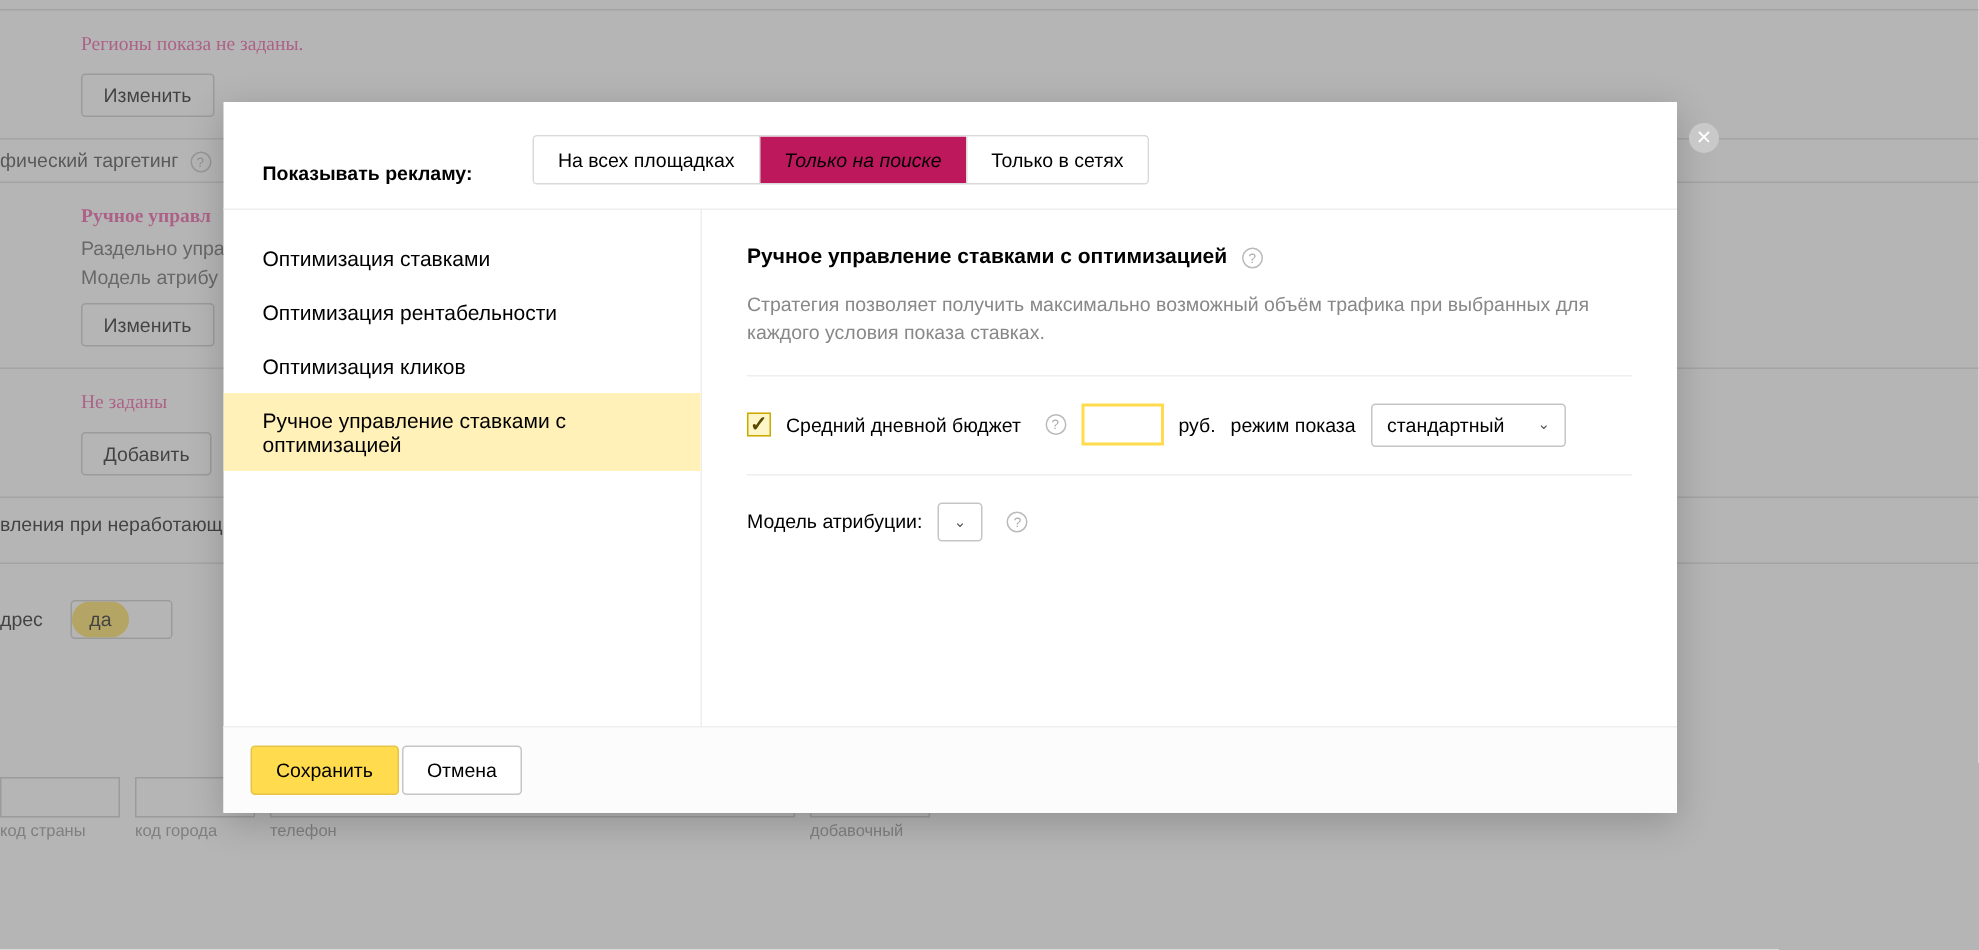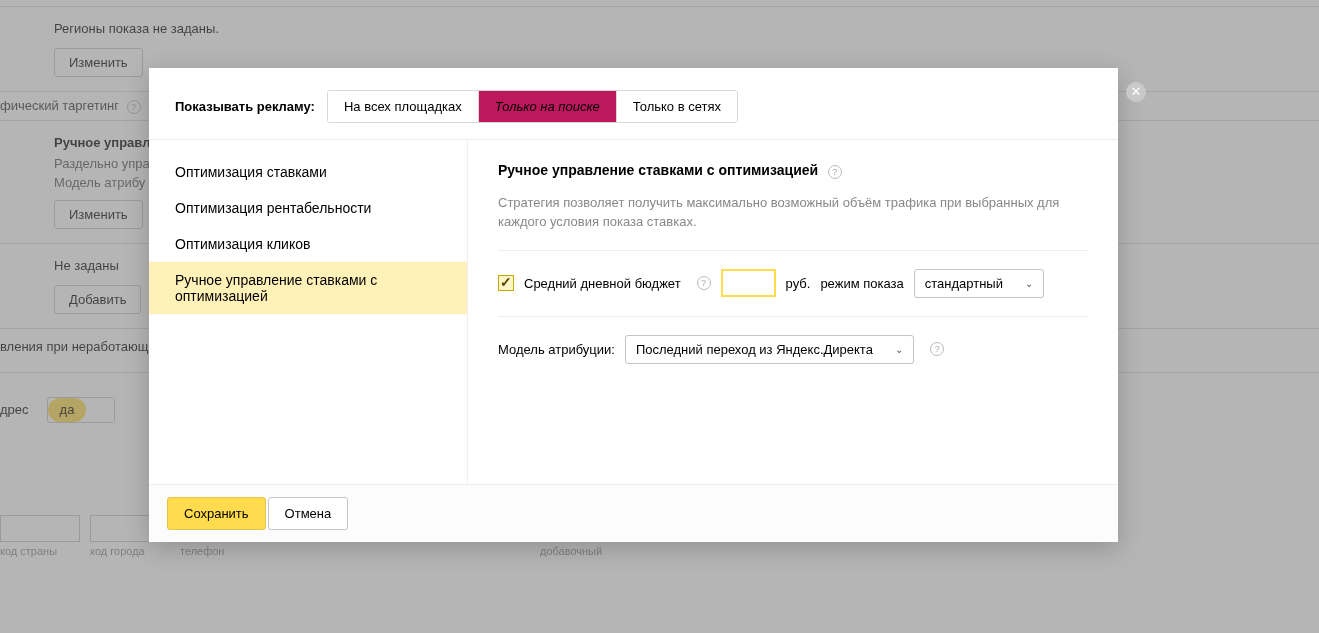--- a/index.html
+++ b/index.html
@@ -1,37 +1,37 @@
 <!DOCTYPE html>
 <html><head>
 <meta charset="utf-8">
 <style>
   * { box-sizing: border-box; margin: 0; padding: 0; }
   html, body { width: 1319px; height: 633px; font-family: Arial, Helvetica, sans-serif; font-size: 13px; color: #000; background: #fff; overflow: hidden; }
   .bg { position: absolute; inset: 0; background: #fff; }
   .bg-section { border-bottom: 1px solid #d9d9d9; padding: 14px 0 14px 54px; }
-  .bg-label { font-size: 13px; color: #000000; margin-bottom: 6px; }
+  .bg-label { font-size: 13px; color: #ec4899; margin-bottom: 6px; font-family: Liberation Serif, serif; }
   .bg-sub { font-size: 13px; color: #555; margin-bottom: 4px; }
   .bg-btn { display: inline-block; border: 1px solid #c5c5c5; background: #fff; padding: 6px 14px; border-radius: 3px; font-size: 13px; cursor: pointer; margin-top: 6px; }
   .bg-link { color: #c03; font-size: 12px; text-decoration: none; border-bottom: 1px dashed #c03; cursor: pointer; }
   .bg input[type=text] { border: 1px solid #c5c5c5; padding: 5px; font-size: 13px; }
   .bg .field { display: flex; flex-direction: column; }
   .bg .field label { font-size: 11px; color: #888; margin-top: 3px; }
   .bg .toggle { display: inline-flex; border: 1px solid #c5c5c5; border-radius: 3px; overflow: hidden; height: 26px; }
   .bg .toggle .on { background: #ffdb4d; padding: 4px 12px; border-radius: 12px; }
   .bg .toggle .off { background: #fff; padding: 4px 12px; width: 28px; }
   .bg .help-icon { display:inline-block; width:14px; height:14px; border:1px solid #bbb; border-radius:50%; font-size:9px; color:#aaa; text-align:center; line-height:12px; margin-left:4px; vertical-align:middle;}
 
   .overlay { position: absolute; inset: 0; background: rgba(120,120,120,0.55); }
 
   .modal { position: absolute; left: 149px; top: 68px; width: 969px; height: 474px; background: #fff; box-shadow: 0 6px 24px rgba(0,0,0,.2); display: flex; flex-direction: column; }
   .modal-close { position: absolute; right: -28px; top: 14px; width: 20px; height: 20px; border-radius: 50%; background: #c9c9c9; color: #fff; font-size: 13px; text-align: center; line-height: 20px; cursor: pointer; }
   .modal-header { padding: 22px 26px 16px 26px; }
   .modal-title { font-size: 22px; font-weight: bold; margin-bottom: 18px; }
-  .modal-header-row { display: flex; align-items: center; gap: 12px; }
+  .modal-header-row { display: flex; align-items: flex-end; gap: 40px; }
   .hdr-label { font-size: 13px; font-weight: bold; }
   .seg { display: inline-flex; border: 1px solid #d9d9d9; border-radius: 3px; overflow: hidden; }
   .seg button { border: none; background: #fff; padding: 8px 16px; font-size: 13px; cursor: pointer; border-left: 1px solid #d9d9d9; }
   .seg button:first-child { border-left: none; }
   .seg button.active { background: #be185d; font-style: italic; }
 
   .modal-body { flex: 1; display: flex; border-top: 1px solid #eee; overflow: hidden; }
   .side { width: 319px; border-right: 1px solid #eee; padding-top: 14px; }
   .side-item { padding: 10px 26px; font-size: 14px; cursor: pointer; }
   .side-item.active { background: #fff1b8; }
@@ -156,21 +156,20 @@
         <span>режим показа</span>
         <span class="select">
           <span>стандартный</span>
           <span class="arr">⌄</span>
         </span>
       </div>
       <div class="pane-sep"></div>
       <div class="pane-row">
         <span>Модель атрибуции:</span>
         <span class="select">
-          <span>Последний переход из Яндекс.Директа</span>
           <span class="arr">⌄</span>
         </span>
         <span class="help">?</span>
       </div>
     </div>
   </div>
   <div class="modal-footer">
     <button class="btn primary">Сохранить</button>
     <button class="btn">Отмена</button>
   </div>

